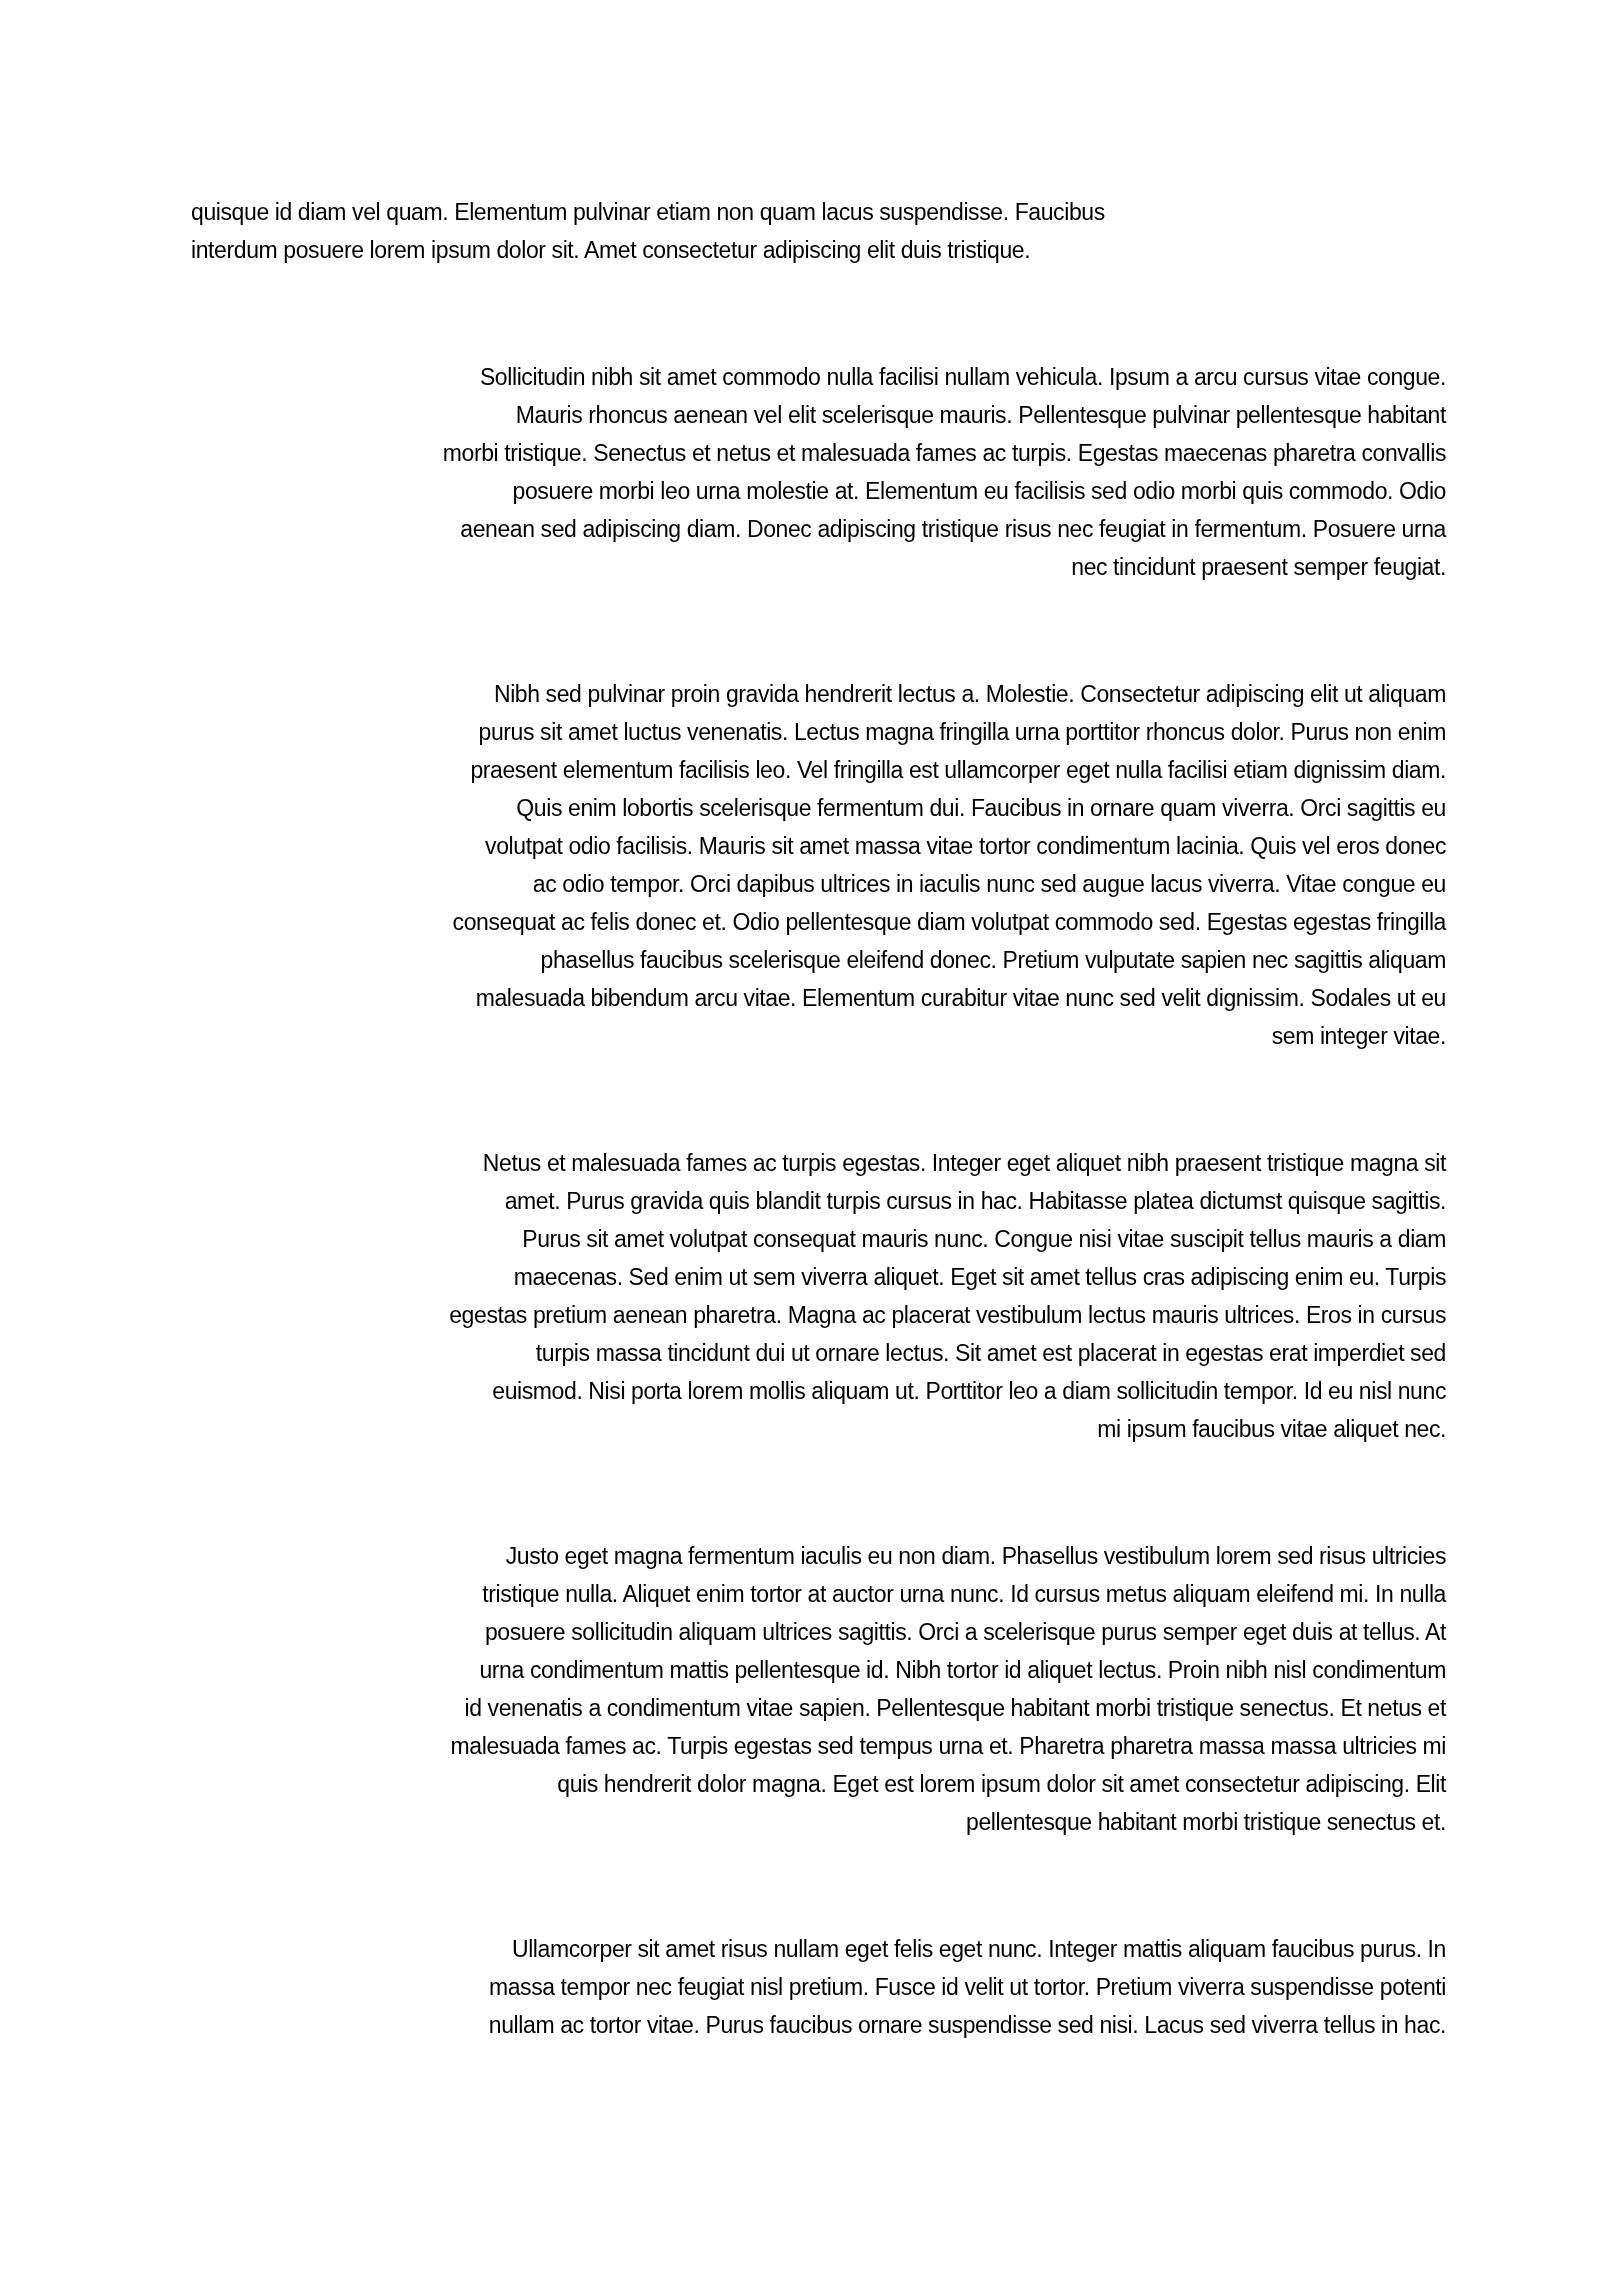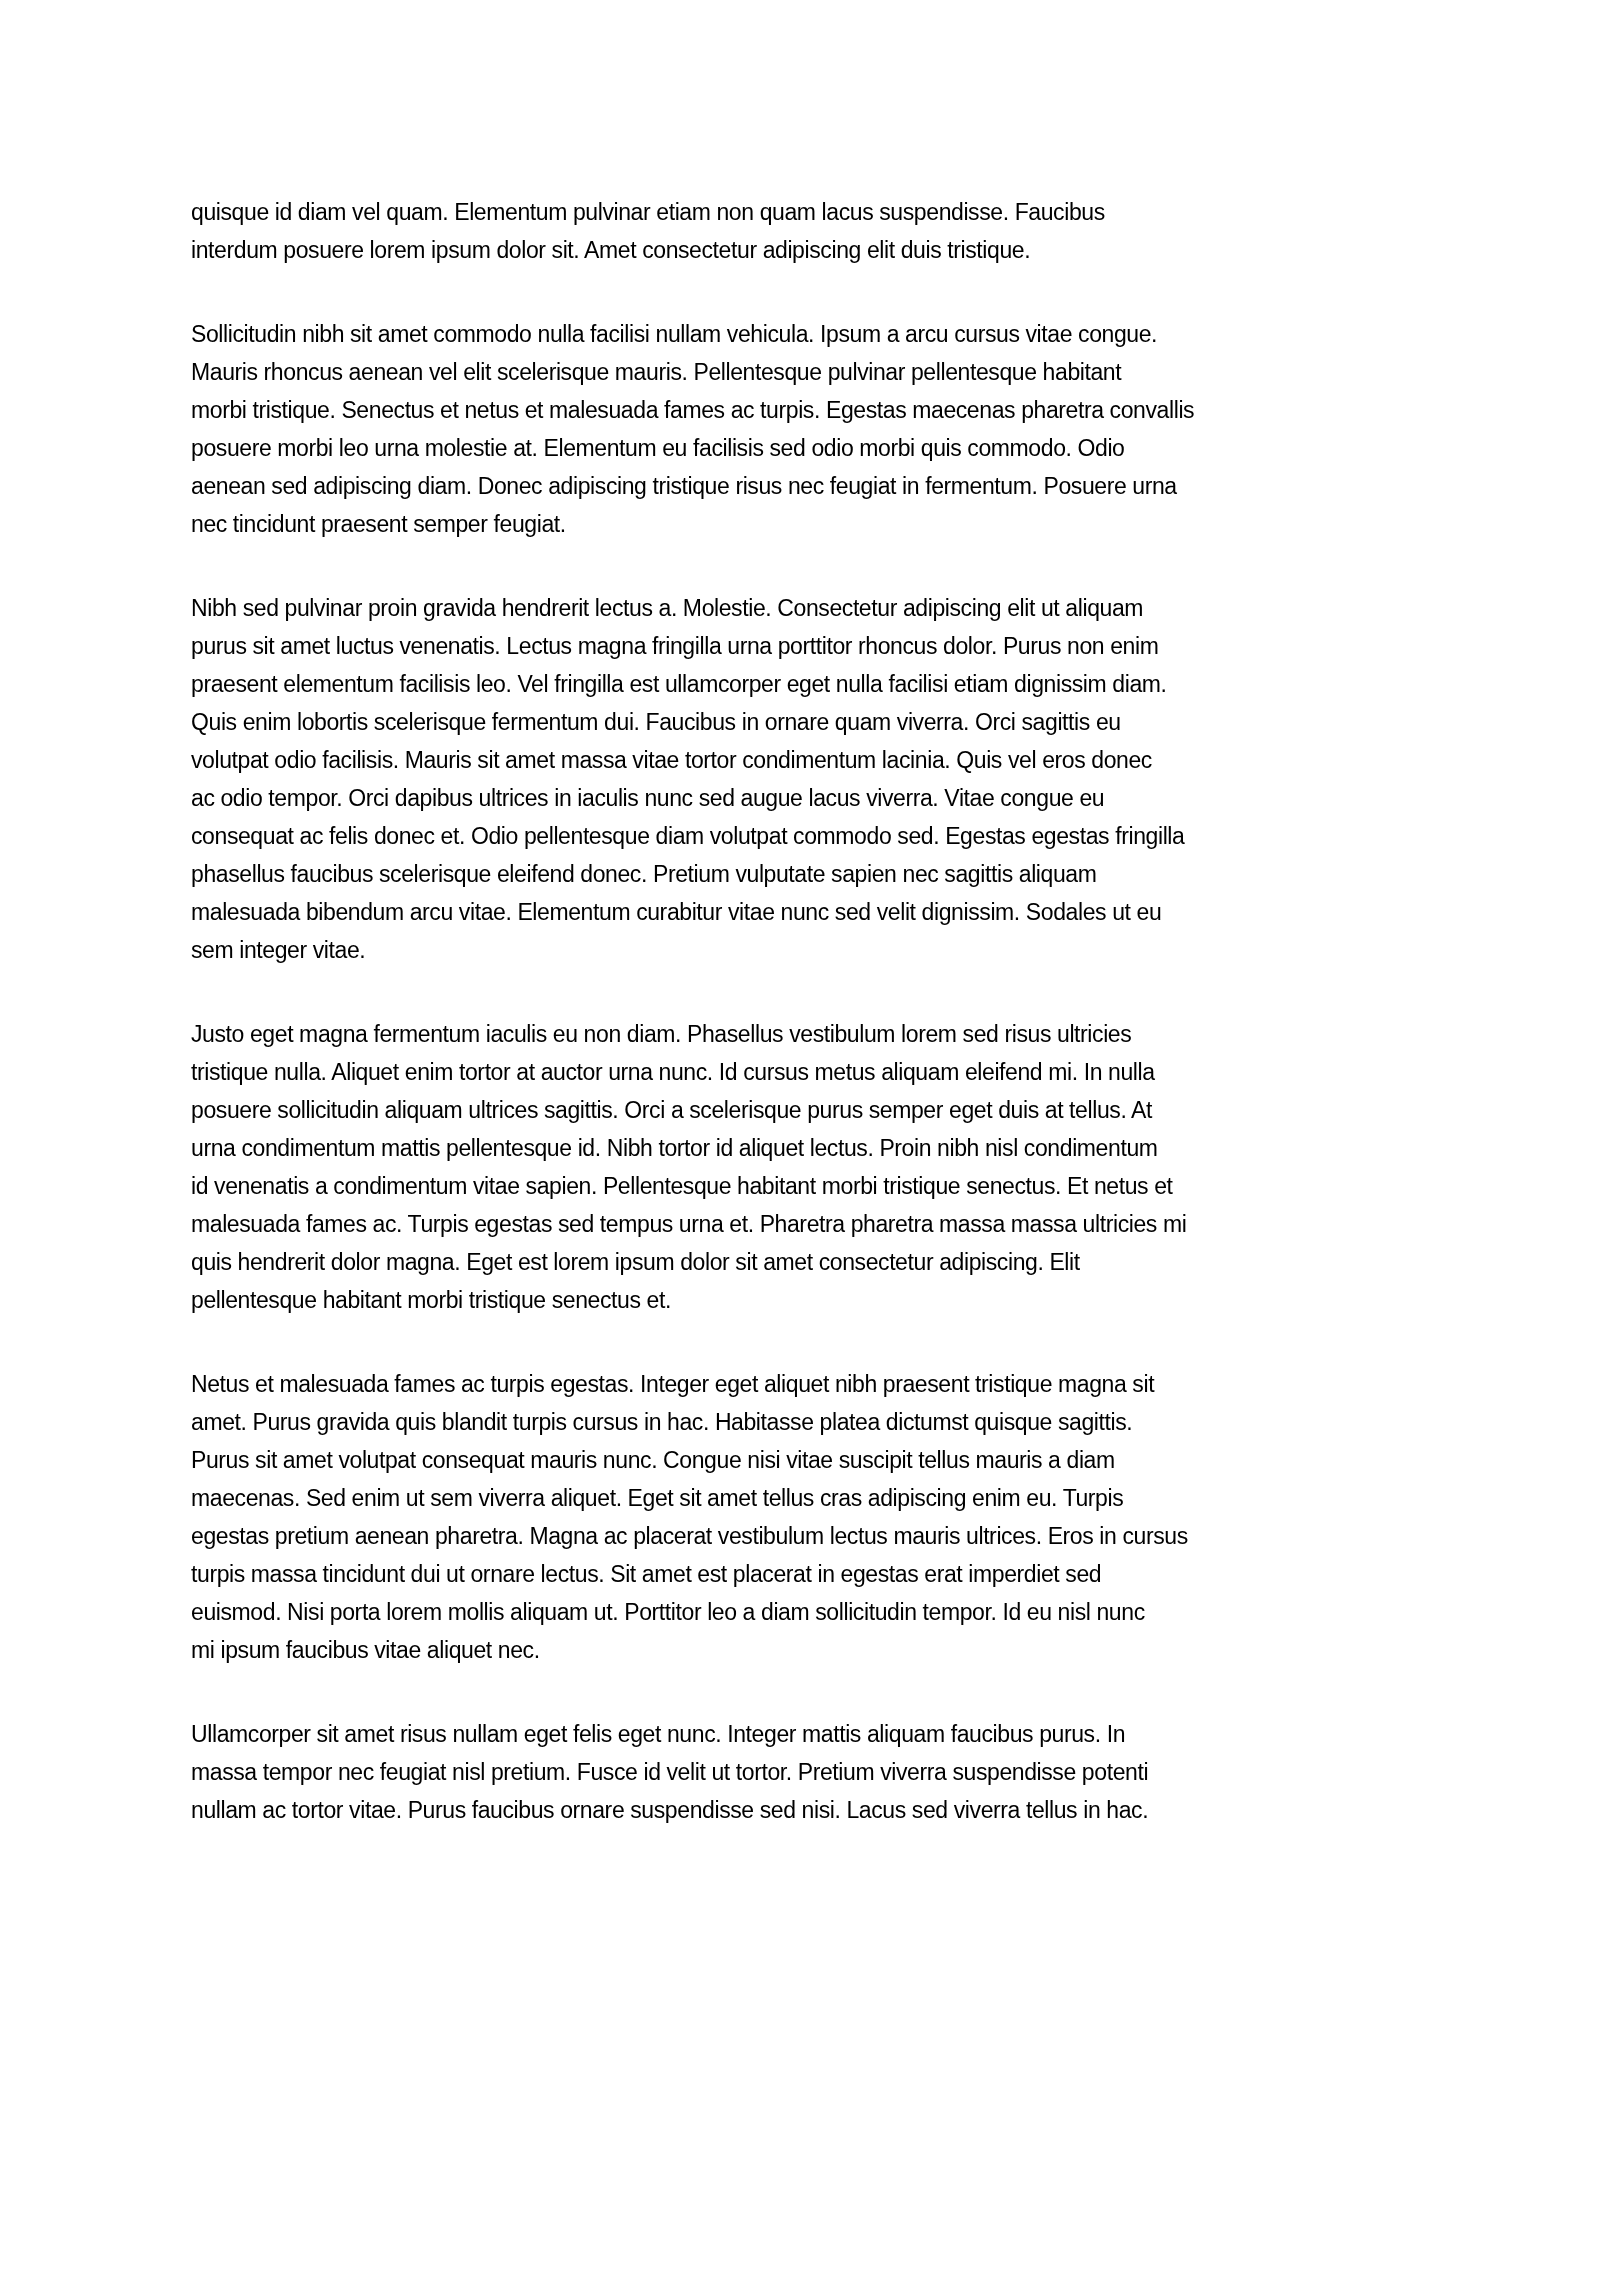--- a/index.html
+++ b/index.html
@@ -21,21 +21,22 @@
   .content p {
     margin: 0;
     color: #000000;
     font-family: "Liberation Sans", sans-serif;
     font-size: 23px;
     line-height: 38px;
     letter-spacing: -0.4px;
     white-space: pre;
   }
   .content p + p {
-    margin-top: 46px;
+    margin-top: 89px;
+    text-align: right;
   }
 </style>
 </head>
 <body>
 
 <div class="page">
   <div class="content">
     <p>quisque id diam vel quam. Elementum pulvinar etiam non quam lacus suspendisse. Faucibus
 interdum posuere lorem ipsum dolor sit. Amet consectetur adipiscing elit duis tristique.</p>
     <p>Sollicitudin nibh sit amet commodo nulla facilisi nullam vehicula. Ipsum a arcu cursus vitae congue.
@@ -47,34 +48,34 @@
     <p>Nibh sed pulvinar proin gravida hendrerit lectus a. Molestie. Consectetur adipiscing elit ut aliquam
 purus sit amet luctus venenatis. Lectus magna fringilla urna porttitor rhoncus dolor. Purus non enim
 praesent elementum facilisis leo. Vel fringilla est ullamcorper eget nulla facilisi etiam dignissim diam.
 Quis enim lobortis scelerisque fermentum dui. Faucibus in ornare quam viverra. Orci sagittis eu
 volutpat odio facilisis. Mauris sit amet massa vitae tortor condimentum lacinia. Quis vel eros donec
 ac odio tempor. Orci dapibus ultrices in iaculis nunc sed augue lacus viverra. Vitae congue eu
 consequat ac felis donec et. Odio pellentesque diam volutpat commodo sed. Egestas egestas fringilla
 phasellus faucibus scelerisque eleifend donec. Pretium vulputate sapien nec sagittis aliquam
 malesuada bibendum arcu vitae. Elementum curabitur vitae nunc sed velit dignissim. Sodales ut eu
 sem integer vitae.</p>
+    <p>Netus et malesuada fames ac turpis egestas. Integer eget aliquet nibh praesent tristique magna sit
+amet. Purus gravida quis blandit turpis cursus in hac. Habitasse platea dictumst quisque sagittis.
+Purus sit amet volutpat consequat mauris nunc. Congue nisi vitae suscipit tellus mauris a diam
+maecenas. Sed enim ut sem viverra aliquet. Eget sit amet tellus cras adipiscing enim eu. Turpis
+egestas pretium aenean pharetra. Magna ac placerat vestibulum lectus mauris ultrices. Eros in cursus
+turpis massa tincidunt dui ut ornare lectus. Sit amet est placerat in egestas erat imperdiet sed
+euismod. Nisi porta lorem mollis aliquam ut. Porttitor leo a diam sollicitudin tempor. Id eu nisl nunc
+mi ipsum faucibus vitae aliquet nec.</p>
     <p>Justo eget magna fermentum iaculis eu non diam. Phasellus vestibulum lorem sed risus ultricies
 tristique nulla. Aliquet enim tortor at auctor urna nunc. Id cursus metus aliquam eleifend mi. In nulla
 posuere sollicitudin aliquam ultrices sagittis. Orci a scelerisque purus semper eget duis at tellus. At
 urna condimentum mattis pellentesque id. Nibh tortor id aliquet lectus. Proin nibh nisl condimentum
 id venenatis a condimentum vitae sapien. Pellentesque habitant morbi tristique senectus. Et netus et
 malesuada fames ac. Turpis egestas sed tempus urna et. Pharetra pharetra massa massa ultricies mi
 quis hendrerit dolor magna. Eget est lorem ipsum dolor sit amet consectetur adipiscing. Elit
 pellentesque habitant morbi tristique senectus et.</p>
-    <p>Netus et malesuada fames ac turpis egestas. Integer eget aliquet nibh praesent tristique magna sit
-amet. Purus gravida quis blandit turpis cursus in hac. Habitasse platea dictumst quisque sagittis.
-Purus sit amet volutpat consequat mauris nunc. Congue nisi vitae suscipit tellus mauris a diam
-maecenas. Sed enim ut sem viverra aliquet. Eget sit amet tellus cras adipiscing enim eu. Turpis
-egestas pretium aenean pharetra. Magna ac placerat vestibulum lectus mauris ultrices. Eros in cursus
-turpis massa tincidunt dui ut ornare lectus. Sit amet est placerat in egestas erat imperdiet sed
-euismod. Nisi porta lorem mollis aliquam ut. Porttitor leo a diam sollicitudin tempor. Id eu nisl nunc
-mi ipsum faucibus vitae aliquet nec.</p>
     <p>Ullamcorper sit amet risus nullam eget felis eget nunc. Integer mattis aliquam faucibus purus. In
 massa tempor nec feugiat nisl pretium. Fusce id velit ut tortor. Pretium viverra suspendisse potenti
 nullam ac tortor vitae. Purus faucibus ornare suspendisse sed nisi. Lacus sed viverra tellus in hac.</p>
   </div>
 </div>
 
 
 </body></html>

